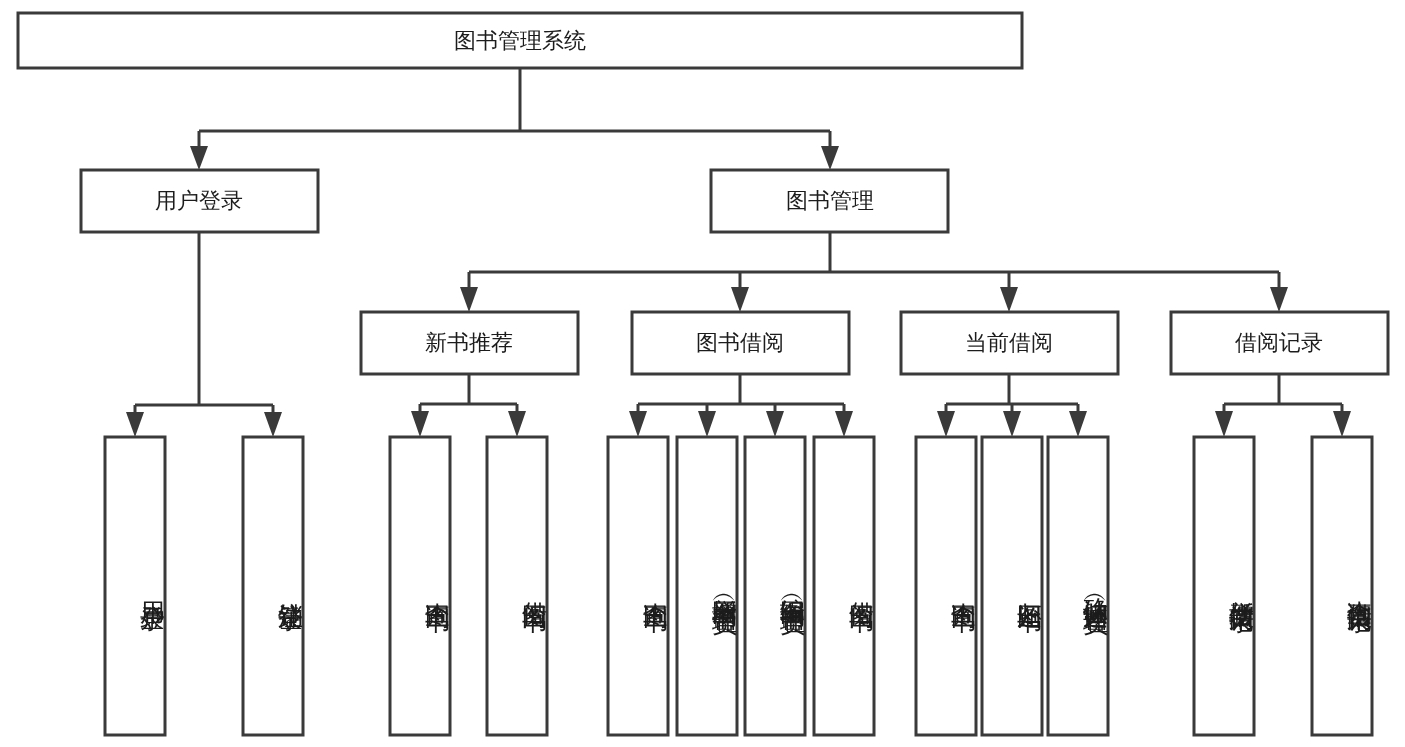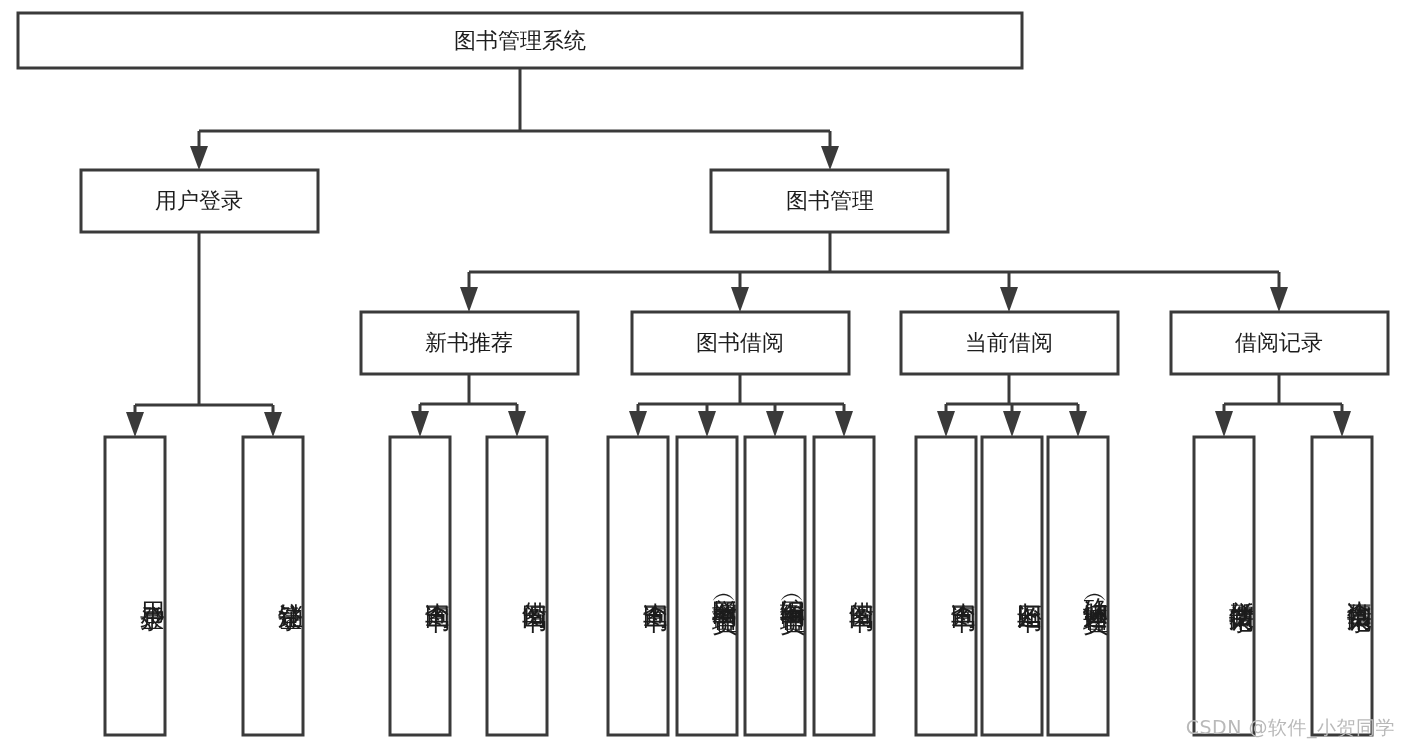--- a/index.html
+++ b/index.html
@@ -216,14 +216,13 @@
   <div class="leaf-label" style="left:745px; top:441px; width:60px; height:292px;">编辑图书（管理员）</div>
   <div class="leaf-label" style="left:814px; top:437px; width:60px; height:298px;">借阅图书</div>
 
   <div class="leaf-label" style="left:916px; top:437px; width:60px; height:298px;">查询图书</div>
   <div class="leaf-label" style="left:982px; top:437px; width:60px; height:298px;">归还图书</div>
   <div class="leaf-label" style="left:1048px; top:441px; width:60px; height:292px;">确认归还（管理员）</div>
 
   <div class="leaf-label" style="left:1194px; top:437px; width:60px; height:298px;">新增借阅记录</div>
   <div class="leaf-label" style="left:1312px; top:437px; width:60px; height:298px;">查询借阅记录</div>
 
-  <div class="watermark">CSDN @软件_小贺同学</div>
 </div>
 
 </body></html>

